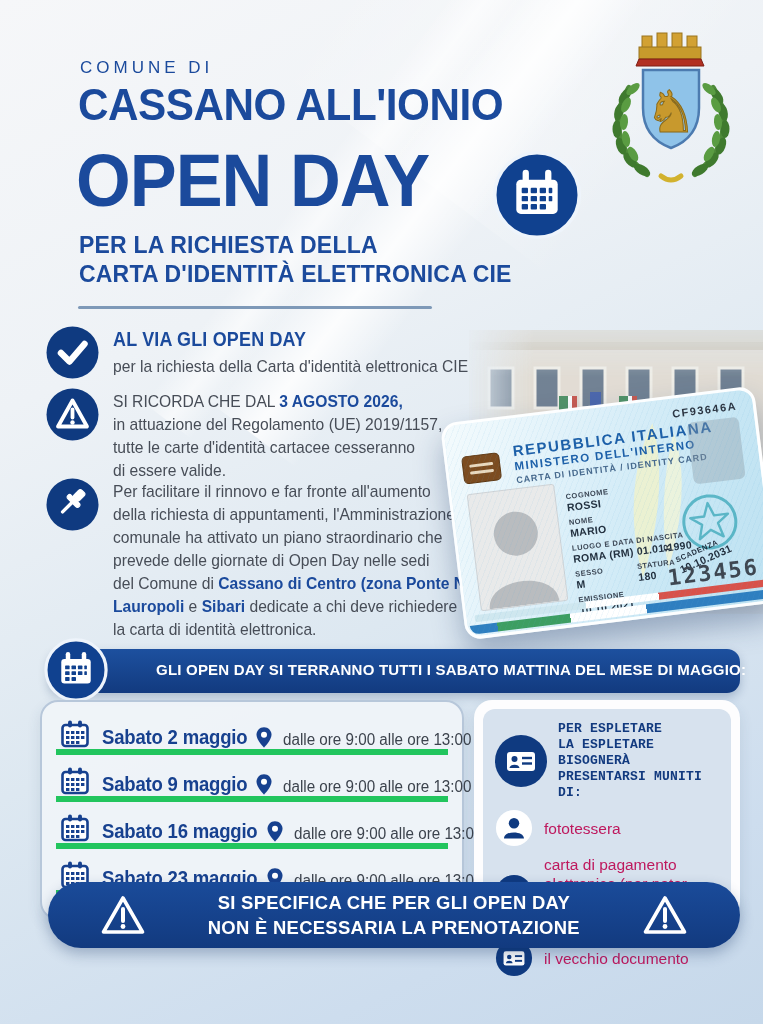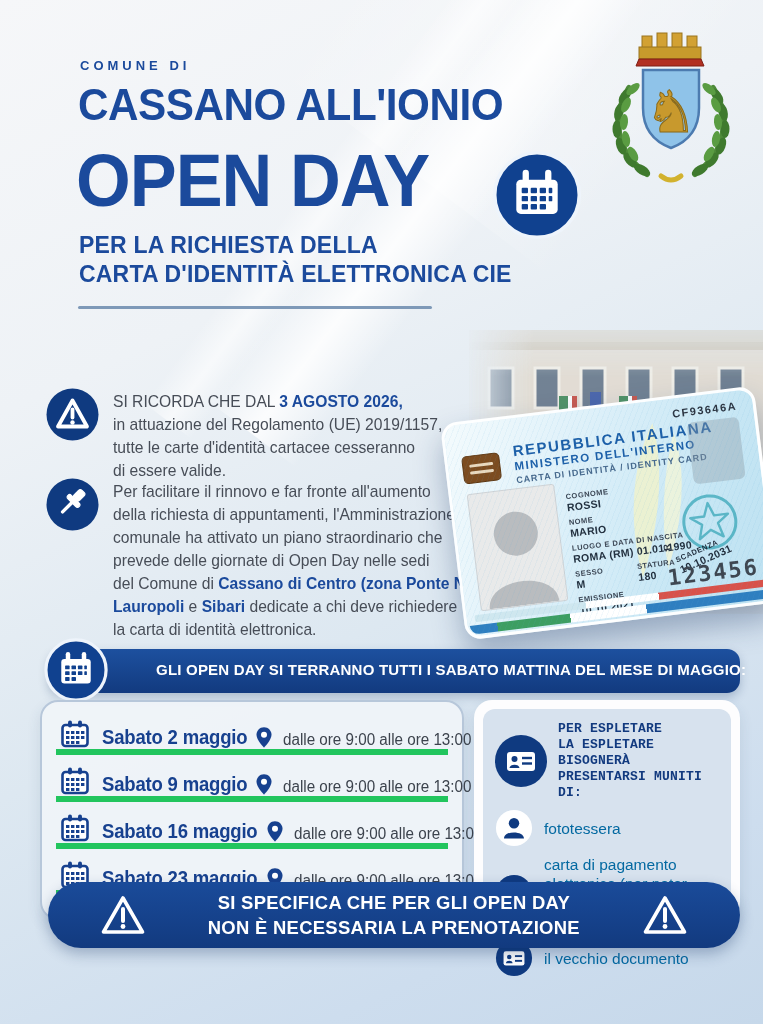--- a/index.html
+++ b/index.html
@@ -9,21 +9,21 @@
   
   .ray{position:absolute;pointer-events:none;}
   .ray1{top:-140px;right:10px;width:110px;height:760px;transform:rotate(37deg);transform-origin:top right;
     background:linear-gradient(90deg,rgba(255,255,255,0),rgba(255,255,255,.85),rgba(255,255,255,0));}
   .ray2{top:-120px;right:150px;width:60px;height:700px;transform:rotate(37deg);transform-origin:top right;
     background:linear-gradient(90deg,rgba(255,255,255,0),rgba(255,255,255,.6),rgba(255,255,255,0));}
   .ray3{top:-60px;right:-40px;width:340px;height:420px;transform:rotate(37deg);transform-origin:top right;
     background:linear-gradient(90deg,rgba(255,255,255,0),rgba(255,255,255,.35),rgba(255,255,255,0));}
 
   
-  .kicker{position:absolute;left:80px;top:58px;font-size:13px;font-weight:bold;letter-spacing:4px;color:#1b4a9c;}
+  .kicker{position:absolute;left:80px;top:58px;font-size:17px;font-weight:normal;letter-spacing:4px;color:#1b4a9c;}
   .city{position:absolute;left:78px;top:80px;margin:0;font-size:44px;font-weight:900;letter-spacing:-.5px;color:#1b4a9c;transform:scaleX(.96);transform-origin:0 0;white-space:nowrap;}
   .openday{position:absolute;left:76px;top:138px;margin:0;font-size:74px;font-weight:900;letter-spacing:-1px;color:#1b4a9c;transform:scaleX(.95);transform-origin:0 0;white-space:nowrap;}
   .cal-badge{position:absolute;left:492px;top:150px;width:90px;height:90px;}
   .sub1{position:absolute;left:79px;top:232px;font-size:23px;font-weight:800;color:#1b4a9c;letter-spacing:.2px;white-space:nowrap;}
   .sub2{position:absolute;left:79px;top:261px;font-size:23px;font-weight:800;color:#1b4a9c;letter-spacing:.2px;white-space:nowrap;}
   .crest{position:absolute;right:16px;top:26px;width:152px;height:166px;}
   .divider{position:absolute;left:78px;top:306px;width:354px;height:3px;background:#7e99b8;border-radius:2px;}
 
   
   .notice{position:absolute;left:46px;display:flex;align-items:flex-start;}
@@ -92,21 +92,21 @@
 
   
   .req-outer{position:absolute;left:474px;top:700px;width:266px;height:220px;border-radius:18px;background:#fdfdfe;
     box-shadow:0 6px 14px rgba(40,70,110,.12);padding:9px;box-sizing:border-box;}
   .req-inner{width:100%;height:100%;border-radius:12px;background:#d7e2ee;box-sizing:border-box;padding:12px 12px;}
   .req-head{display:flex;align-items:center;margin-bottom:8px;font-family:Liberation Mono, monospace;}
   .req-big-icon{flex:0 0 52px;width:52px;height:52px;margin-right:11px;}
   .req-title{font-size:13px;line-height:16px;font-weight:800;color:#123a7f;letter-spacing:.2px;}
   .req-item{display:flex;align-items:center;margin-top:8px;}
   .req-item .ricon{flex:0 0 38px;width:38px;height:38px;margin-right:11px;}
-  .req-item .rlabel{font-size:15.5px;line-height:19px;color:#0369a1;max-width:160px;}
+  .req-item .rlabel{font-size:15.5px;line-height:19px;color:#be185d;max-width:160px;}
 
   
   .footer{position:absolute;left:48px;top:882px;width:692px;height:66px;border-radius:33px;
     background:linear-gradient(180deg,#1a4b9a,#123a7f);box-shadow:0 6px 14px rgba(20,50,100,.3);
     display:flex;align-items:center;justify-content:space-between;padding:0 52px;box-sizing:border-box;}
   .ftri{width:46px;height:42px;}
   .ftext{text-align:center;color:#fff;font-size:19px;line-height:25px;font-weight:800;letter-spacing:.3px;white-space:nowrap;transform:scaleX(.97);}
 </style>
 </head>
 <body>
@@ -244,20 +244,32 @@
       </g>
       <g>
         <path d="M48 44 h56 v38 c0 22 -12 34 -28 40 c-16 -6 -28 -18 -28 -40 Z" fill="#8fc3e9" stroke="#4c7bb0" stroke-width="2.5"></path>
         <text x="76" y="106" font-size="58" text-anchor="middle" fill="#c8992d" stroke="#8a6a1a" stroke-width="1">♞</text>
       </g>
     </svg>
   </span>
 
   <div class="divider"></div>
 
+  <div class="notice n1">
+    <span class="nicon">
+      <svg viewBox="0 0 53 53" width="53" height="53">
+        <circle cx="26.5" cy="26.5" r="26" fill="#0f3a80"></circle>
+        <path d="M15 27 l8.5 8.5 L38.5 18" fill="none" stroke="#fff" stroke-width="6.5" stroke-linecap="round" stroke-linejoin="round"></path>
+      </svg>
+    </span>
+    <div class="ntext">
+      <div class="ntitle">AL VIA GLI OPEN DAY</div>
+      <div class="nline">per la richiesta della Carta d'identità elettronica CIE</div>
+    </div>
+  </div>
 
   <div class="notice n2">
     <span class="nicon">
       <svg viewBox="0 0 53 53" width="53" height="53">
         <circle cx="26.5" cy="26.5" r="26" fill="#0f3a80"></circle>
         <path d="M26.5 12.5 L41 38.5 H12 Z" fill="none" stroke="#fff" stroke-width="3.8" stroke-linejoin="round"></path>
         <line x1="26.5" y1="21.5" x2="26.5" y2="29.5" stroke="#fff" stroke-width="3.8" stroke-linecap="round"></line>
         <circle cx="26.5" cy="34.5" r="2.2" fill="#fff"></circle>
       </svg>
     </span>

